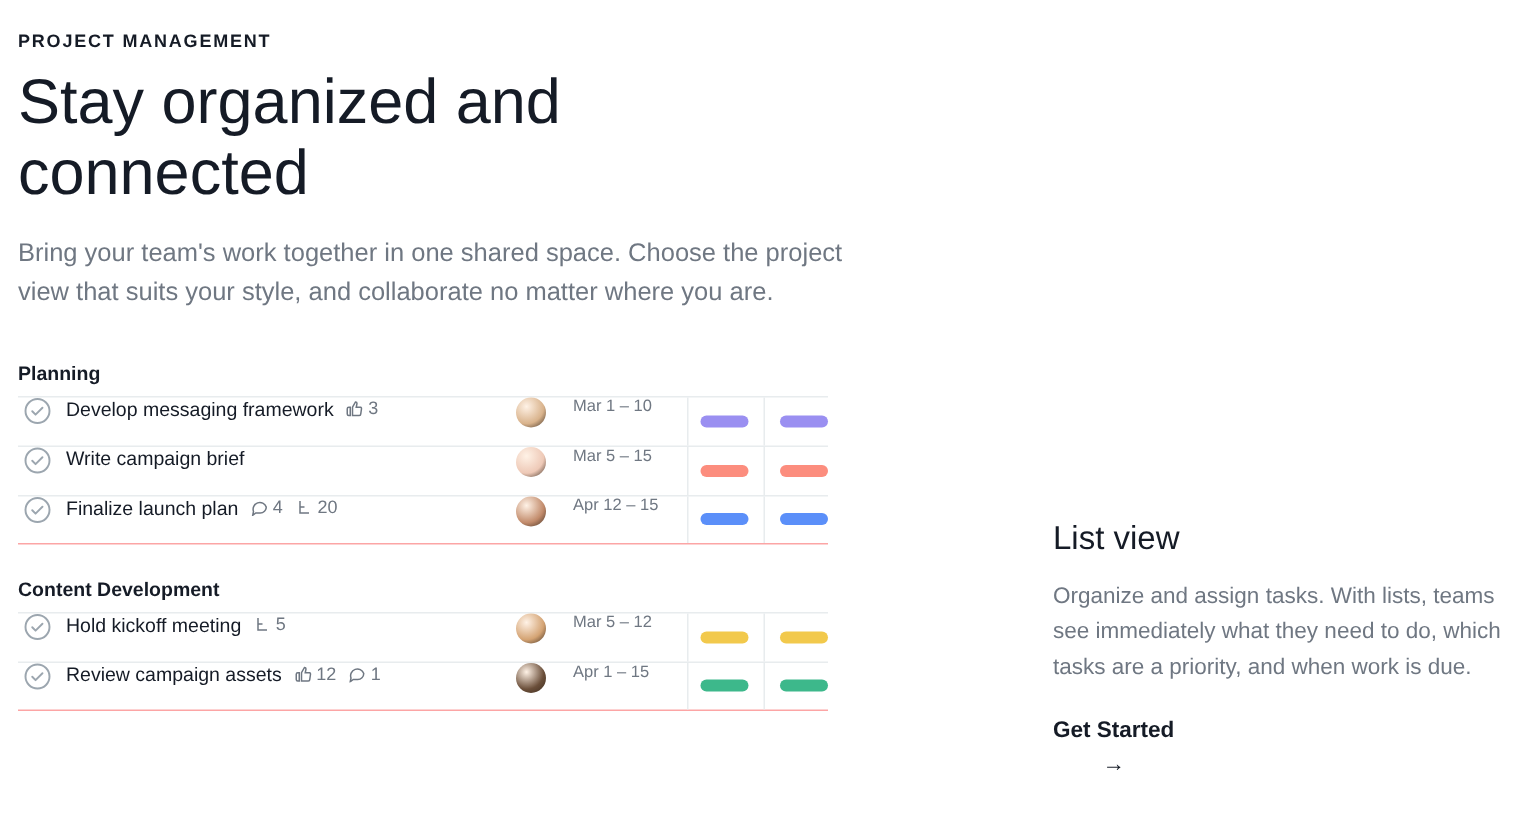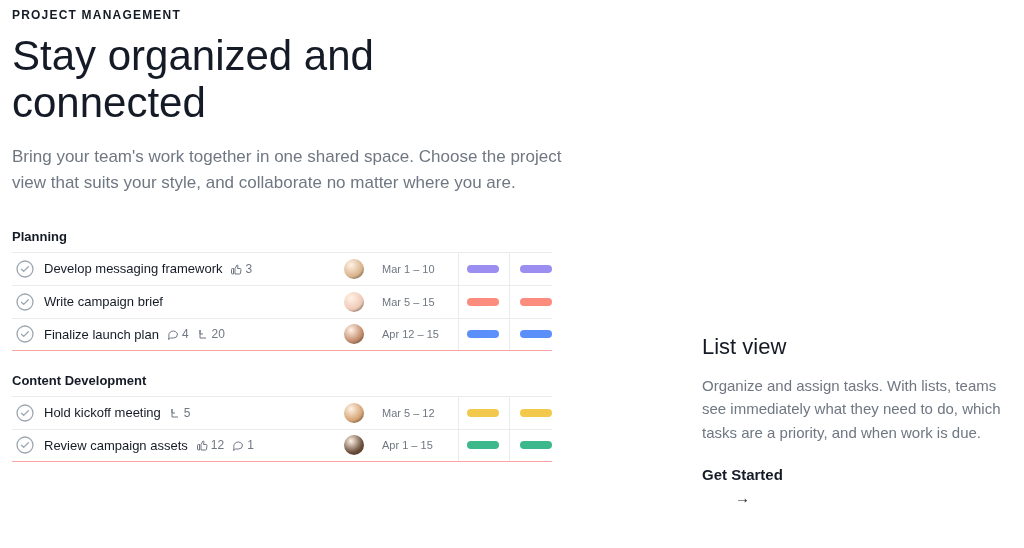--- a/index.html
+++ b/index.html
@@ -6,21 +6,21 @@
   body {
     font-family: -apple-system, BlinkMacSystemFont, "Segoe UI", Helvetica, Arial, sans-serif;
     background: #fff;
     color: #151b26;
     width: 1024px;
     height: 548px;
     overflow: hidden;
   }
   .page {
     display: flex;
-    padding: 4px 12px;
+    padding: 16px 12px;
   }
   .left {
     flex: 0 0 660px;
   }
   .right {
     flex: 1;
     padding-left: 30px;
     padding-top: 310px;
   }
   .eyebrow {
@@ -51,21 +51,21 @@
     font-weight: 600;
     color: #151b26;
     margin-bottom: 8px;
     margin-top: 22px;
   }
   .task-list {
     width: 540px;
   }
   .task-row {
     display: flex;
-    align-items: center;
+    align-items: flex-start;
     height: 33px;
     border-top: 1px solid #e8ecee;
     font-size: 13px;
     color: #151b26;
   }
   .task-row:last-child {
     border-bottom: 1px solid #fca5a5;
   }
   .check {
     width: 18px;

